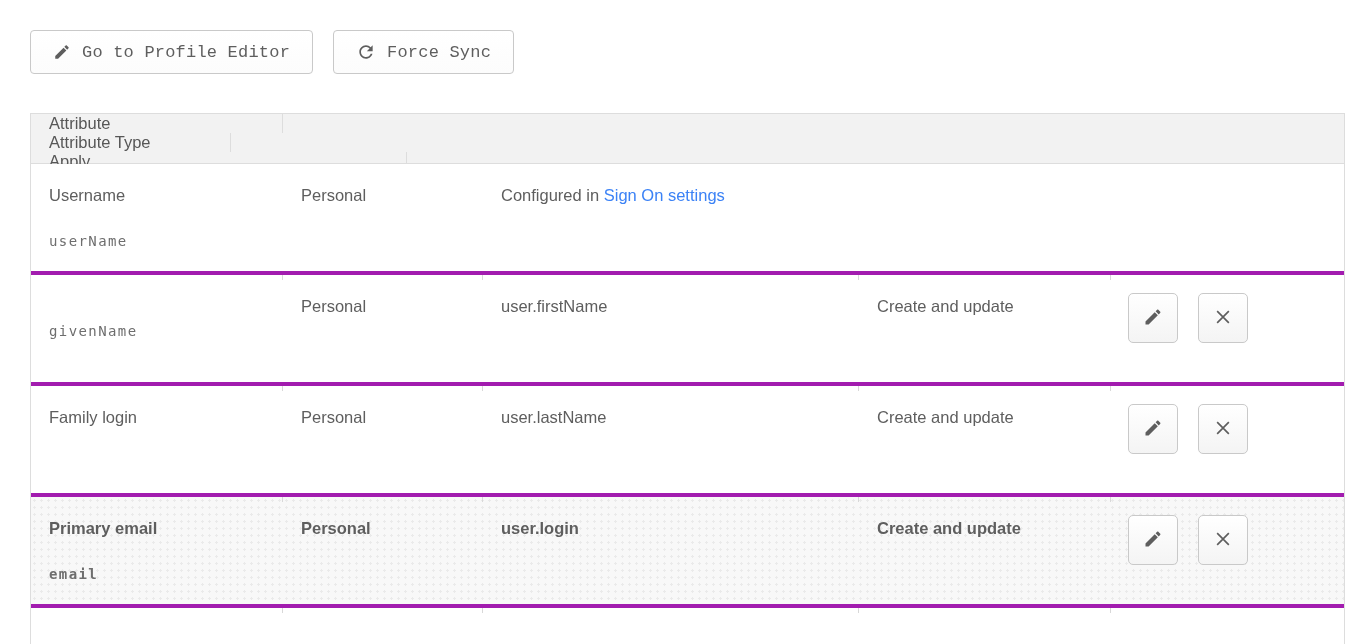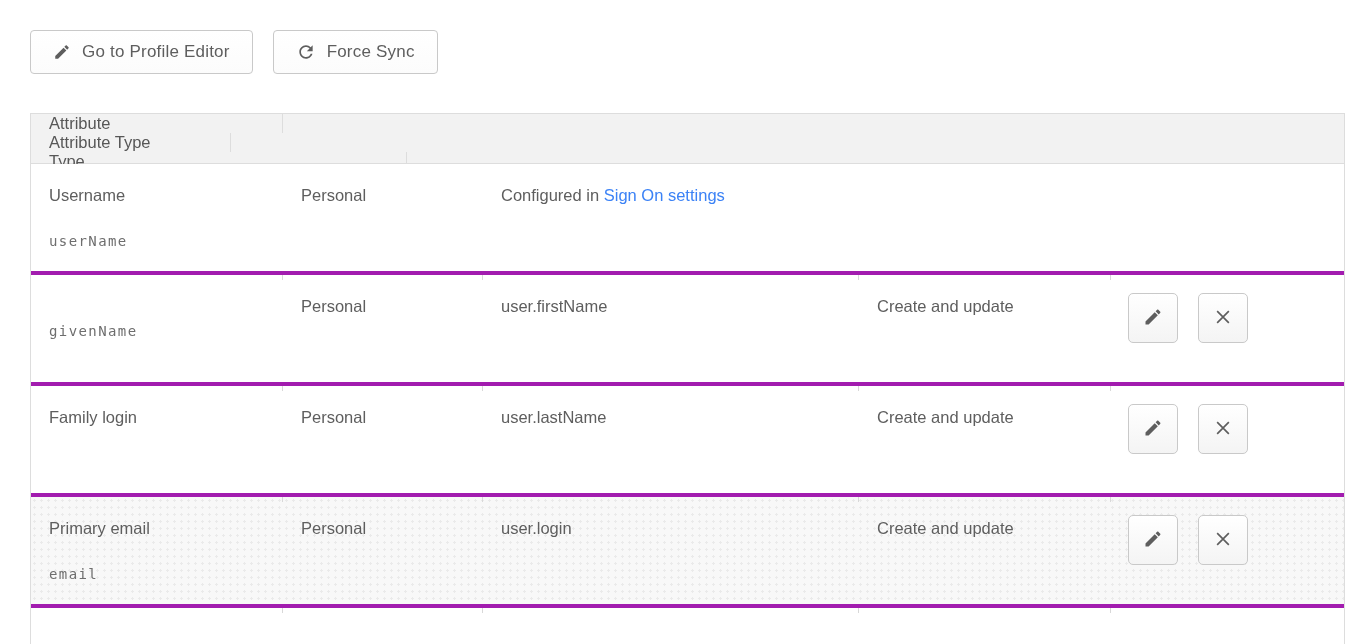--- a/index.html
+++ b/index.html
@@ -20,21 +20,21 @@
   }
   .btn {
     display: inline-flex;
     align-items: center;
     gap: 11px;
     height: 44px;
     padding: 0 22px;
     background: linear-gradient(180deg, #ffffff, #fcfcfc);
     border: 1px solid #c9c9c9;
     border-radius: 4px;
-    font-family: Liberation Sans, sans-serif;
+    font-family: Liberation Mono, monospace;
     font-size: 17px;
     color: #5e5e5e;
     cursor: pointer;
     letter-spacing: 0.2px;
   }
   .btn svg { display: block; flex: none; }
 
   
   .table {
     margin: 39px 0 0 30px;
@@ -85,20 +85,21 @@
       linear-gradient(#d8d8d8,#d8d8d8),
       linear-gradient(#d8d8d8,#d8d8d8);
     background-repeat: no-repeat;
     background-size: 1px 5px;
     background-position: 251px 0, 451px 0, 827px 0, 1079px 0;
   }
   .row.highlight {
     background-color: #f8f8f8;
     background-image: radial-gradient(#eaeaea 1px, rgba(0,0,0,0) 1.4px);
     background-size: 7px 7px;
+    font-weight: bold;
   }
   .td {
     padding: 21px 18px 0 18px;
     font-size: 16.5px;
     line-height: 21px;
     color: #5e5e5e;
   }
   .attr-name {
     margin-top: 25px;
     font-family: "DejaVu Sans Mono", monospace;
@@ -150,21 +151,21 @@
     </span>
     <span>Force Sync</span>
   </button>
 </div>
 
 <div class="table">
 
   <div class="thead">
     <div class="th c1">Attribute</div>
     <div class="th c2">Attribute Type</div>
-    <div class="th c3">Type</div>
+    <div class="th c3">Apply</div>
     <div class="th c4">Apply on</div>
     <div class="th c5"></div>
   </div>
 
   <div class="row">
     <div class="td c1">
       <div>Username</div>
       <div class="attr-name">userName</div>
     </div>
     <div class="td c2">Personal</div>

